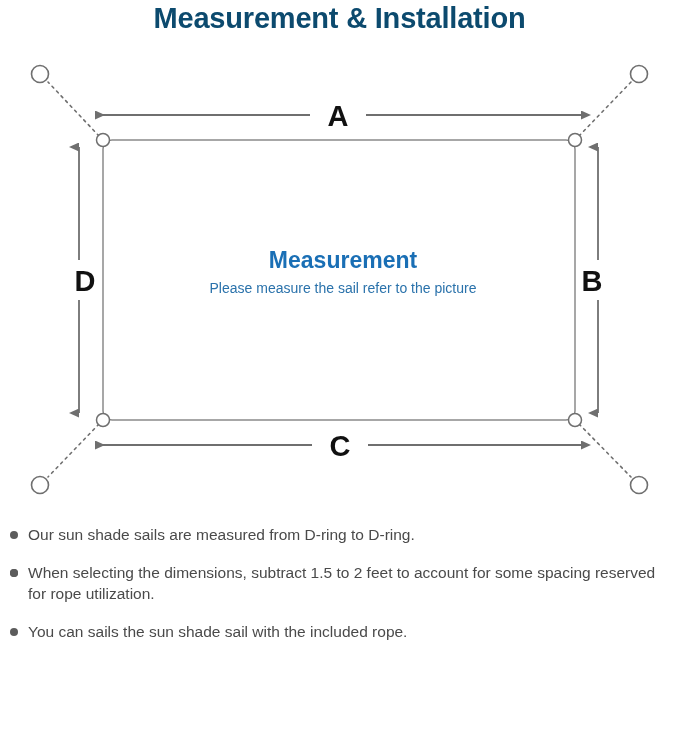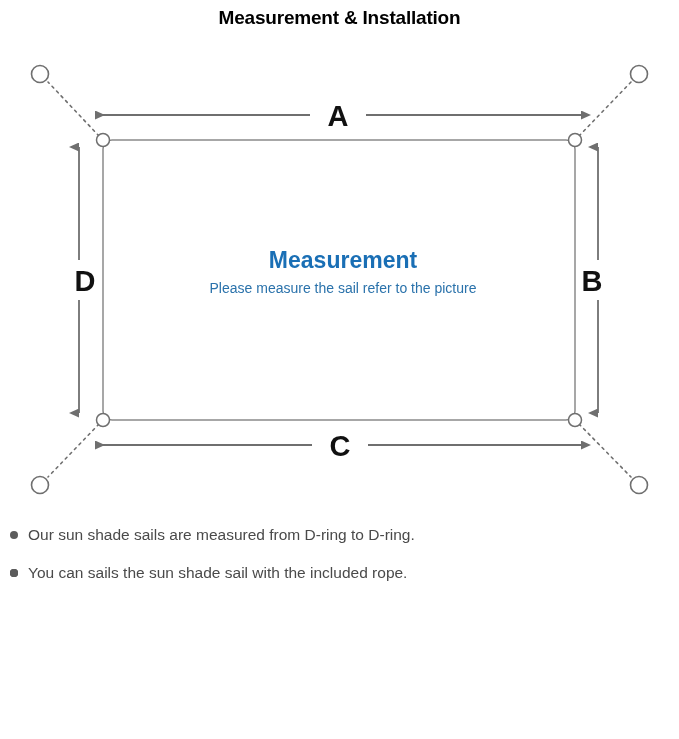--- a/index.html
+++ b/index.html
@@ -15,23 +15,23 @@
     font-family: "Liberation Sans", sans-serif;
     -webkit-font-smoothing: antialiased;
   }
 
   #page-title {
     position: absolute;
     left: 0;
     top: 1px;
     width: 679px;
     text-align: center;
-    font-size: 19px;
+    font-size: 29px;
     font-weight: bold;
-    color: #000000;
+    color: #0c4a6e;
     letter-spacing: -0.2px;
     line-height: 34px;
   }
 
   #diagram-area {
     position: absolute;
     left: 0;
     top: 48px;
     width: 679px;
     height: 470px;
@@ -165,18 +165,19 @@
 <ul id="notes-list">
   <li class="note-item">
     <span class="note-bullet"></span>
     <span>Our sun shade sails are measured from D-ring to D-ring.</span>
   </li>
   <li class="note-item">
     <span class="note-bullet"></span>
   </li>
   <li class="note-item">
     <span class="note-bullet"></span>
+    <span>When selecting the dimensions, subtract 1.5 to 2 feet to account for some spacing reserved for rope utilization.</span>
   </li>
   <li class="note-item">
     <span class="note-bullet"></span>
     <span>You can sails the sun shade sail with the included rope.</span>
   </li>
 </ul>
 
 </body></html>

